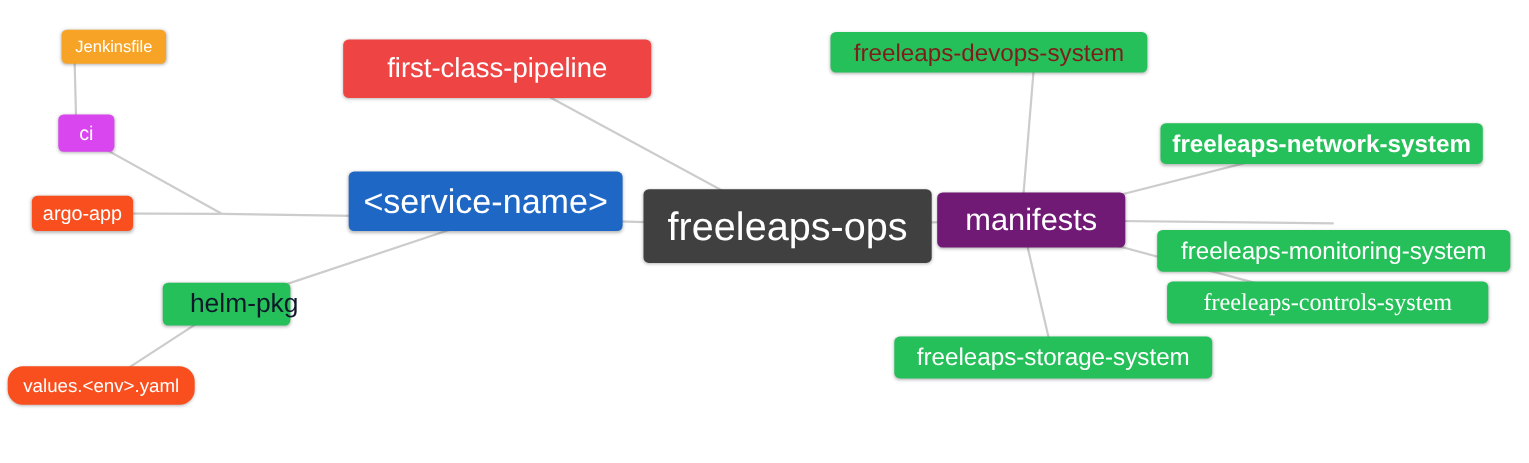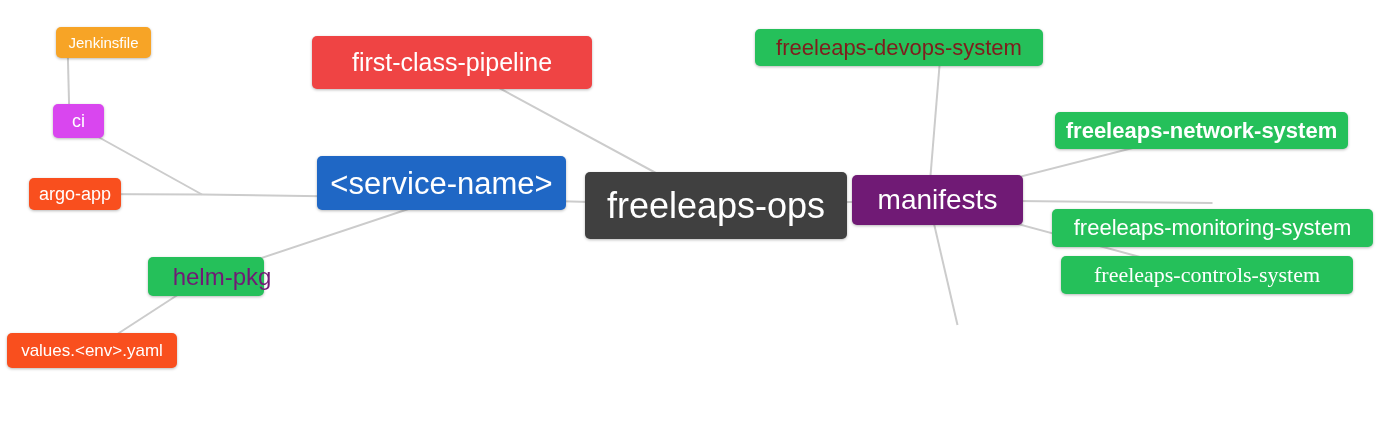--- a/index.html
+++ b/index.html
@@ -54,22 +54,23 @@
       <line x1="928.5" y1="200" x2="941" y2="47.5" stroke="#CCCCCC" stroke-width="2"></line>
       <line x1="928.5" y1="200" x2="1201.5" y2="130.5" stroke="#CCCCCC" stroke-width="2"></line>
       <line x1="928.5" y1="200" x2="1212.5" y2="203" stroke="#CCCCCC" stroke-width="2"></line>
       <line x1="928.5" y1="200" x2="1207" y2="275" stroke="#CCCCCC" stroke-width="2"></line>
       <line x1="928.5" y1="200" x2="957.5" y2="325" stroke="#CCCCCC" stroke-width="2"></line>
     </svg>
 <div class="node node-root" style="left: 585px; top: 172px; width: 262px; height: 67px; font-size: 36px; background: #404040; color: rgb(255, 255, 255);">freeleaps-ops</div>
     <div class="node node-branch" style="left: 312px; top: 36px; width: 280px; height: 53px; font-size: 25px; background: #ef4444; color: rgb(255, 255, 255);">first-class-pipeline</div>
     <div class="node node-branch" style="left: 317px; top: 156px; width: 249px; height: 54px; font-size: 31px; background: rgb(31, 103, 197); color: rgb(255, 255, 255);">&lt;service-name&gt;</div>
     <div class="node node-branch" style="left: 852px; top: 175px; width: 171px; height: 50px; font-size: 28px; background: #701a75; color: rgb(255, 255, 255);">manifests</div>
-    <div class="node node-green" style="left: 148px; top: 257px; width: 116px; height: 39px; font-size: 24px; background: rgb(37, 192, 90); color: #701a75; padding-left: 32px;">helm-pkg</div>
+    <div class="node node-green" style="left: 148px; top: 257px; width: 116px; height: 39px; font-size: 24px; background: rgb(37, 192, 90); color: #0f172a; padding-left: 32px;">helm-pkg</div>
     <div class="node node-red" style="left: 29px; top: 178px; width: 92px; height: 32px; font-size: 18px; background: rgb(249, 79, 30); color: rgb(255, 255, 255);">argo-app</div>
     <div class="node node-red" style="left: 53px; top: 104px; width: 51px; height: 34px; font-size: 18px; background: #d946ef; color: rgb(255, 255, 255);">ci</div>
-    <div class="node node-red" style="left: 7px; top: 333px; width: 170px; height: 35px; font-size: 17px; background: rgb(249, 79, 30); color: rgb(255, 255, 255);">values.&lt;env&gt;.yaml</div>
+    <div class="node node-red" style="left: 7px; top: 333px; width: 170px; height: 35px; font-size: 17px; background: rgb(249, 79, 30); color: rgb(255, 255, 255); border-radius: 14px;">values.&lt;env&gt;.yaml</div>
     <div class="node node-orange" style="left: 20px; top: 27px; width: 95px; height: 31px; font-size: 15px; background: rgb(247, 164, 38); color: rgb(255, 255, 255); margin-left: 36px;">Jenkinsfile</div>
     <div class="node node-green" style="left: 755px; top: 29px; width: 288px; height: 37px; font-size: 22px; background: rgb(37, 192, 90); color: #7f1d1d;">freeleaps-devops-system</div>
     <div class="node node-green" style="left: 1055px; top: 112px; width: 293px; height: 37px; font-size: 22px; background: rgb(37, 192, 90); color: rgb(255, 255, 255); font-weight: bold;">freeleaps-network-system</div>
     <div class="node node-green" style="left: 1052px; top: 184px; width: 321px; height: 38px; font-size: 22px; background: rgb(37, 192, 90); color: rgb(255, 255, 255); margin-top: 25px;">freeleaps-monitoring-system</div>
     <div class="node node-green" style="left: 1061px; top: 256px; width: 292px; height: 38px; font-size: 22px; background: rgb(37, 192, 90); color: rgb(255, 255, 255); font-family: Liberation Serif, serif;">freeleaps-controls-system</div>
+    <div class="node node-green" style="left: 813px; top: 306px; width: 289px; height: 38px; font-size: 22px; background: rgb(37, 192, 90); color: rgb(255, 255, 255);">freeleaps-storage-system</div>
   </div>
 
 </body></html>

